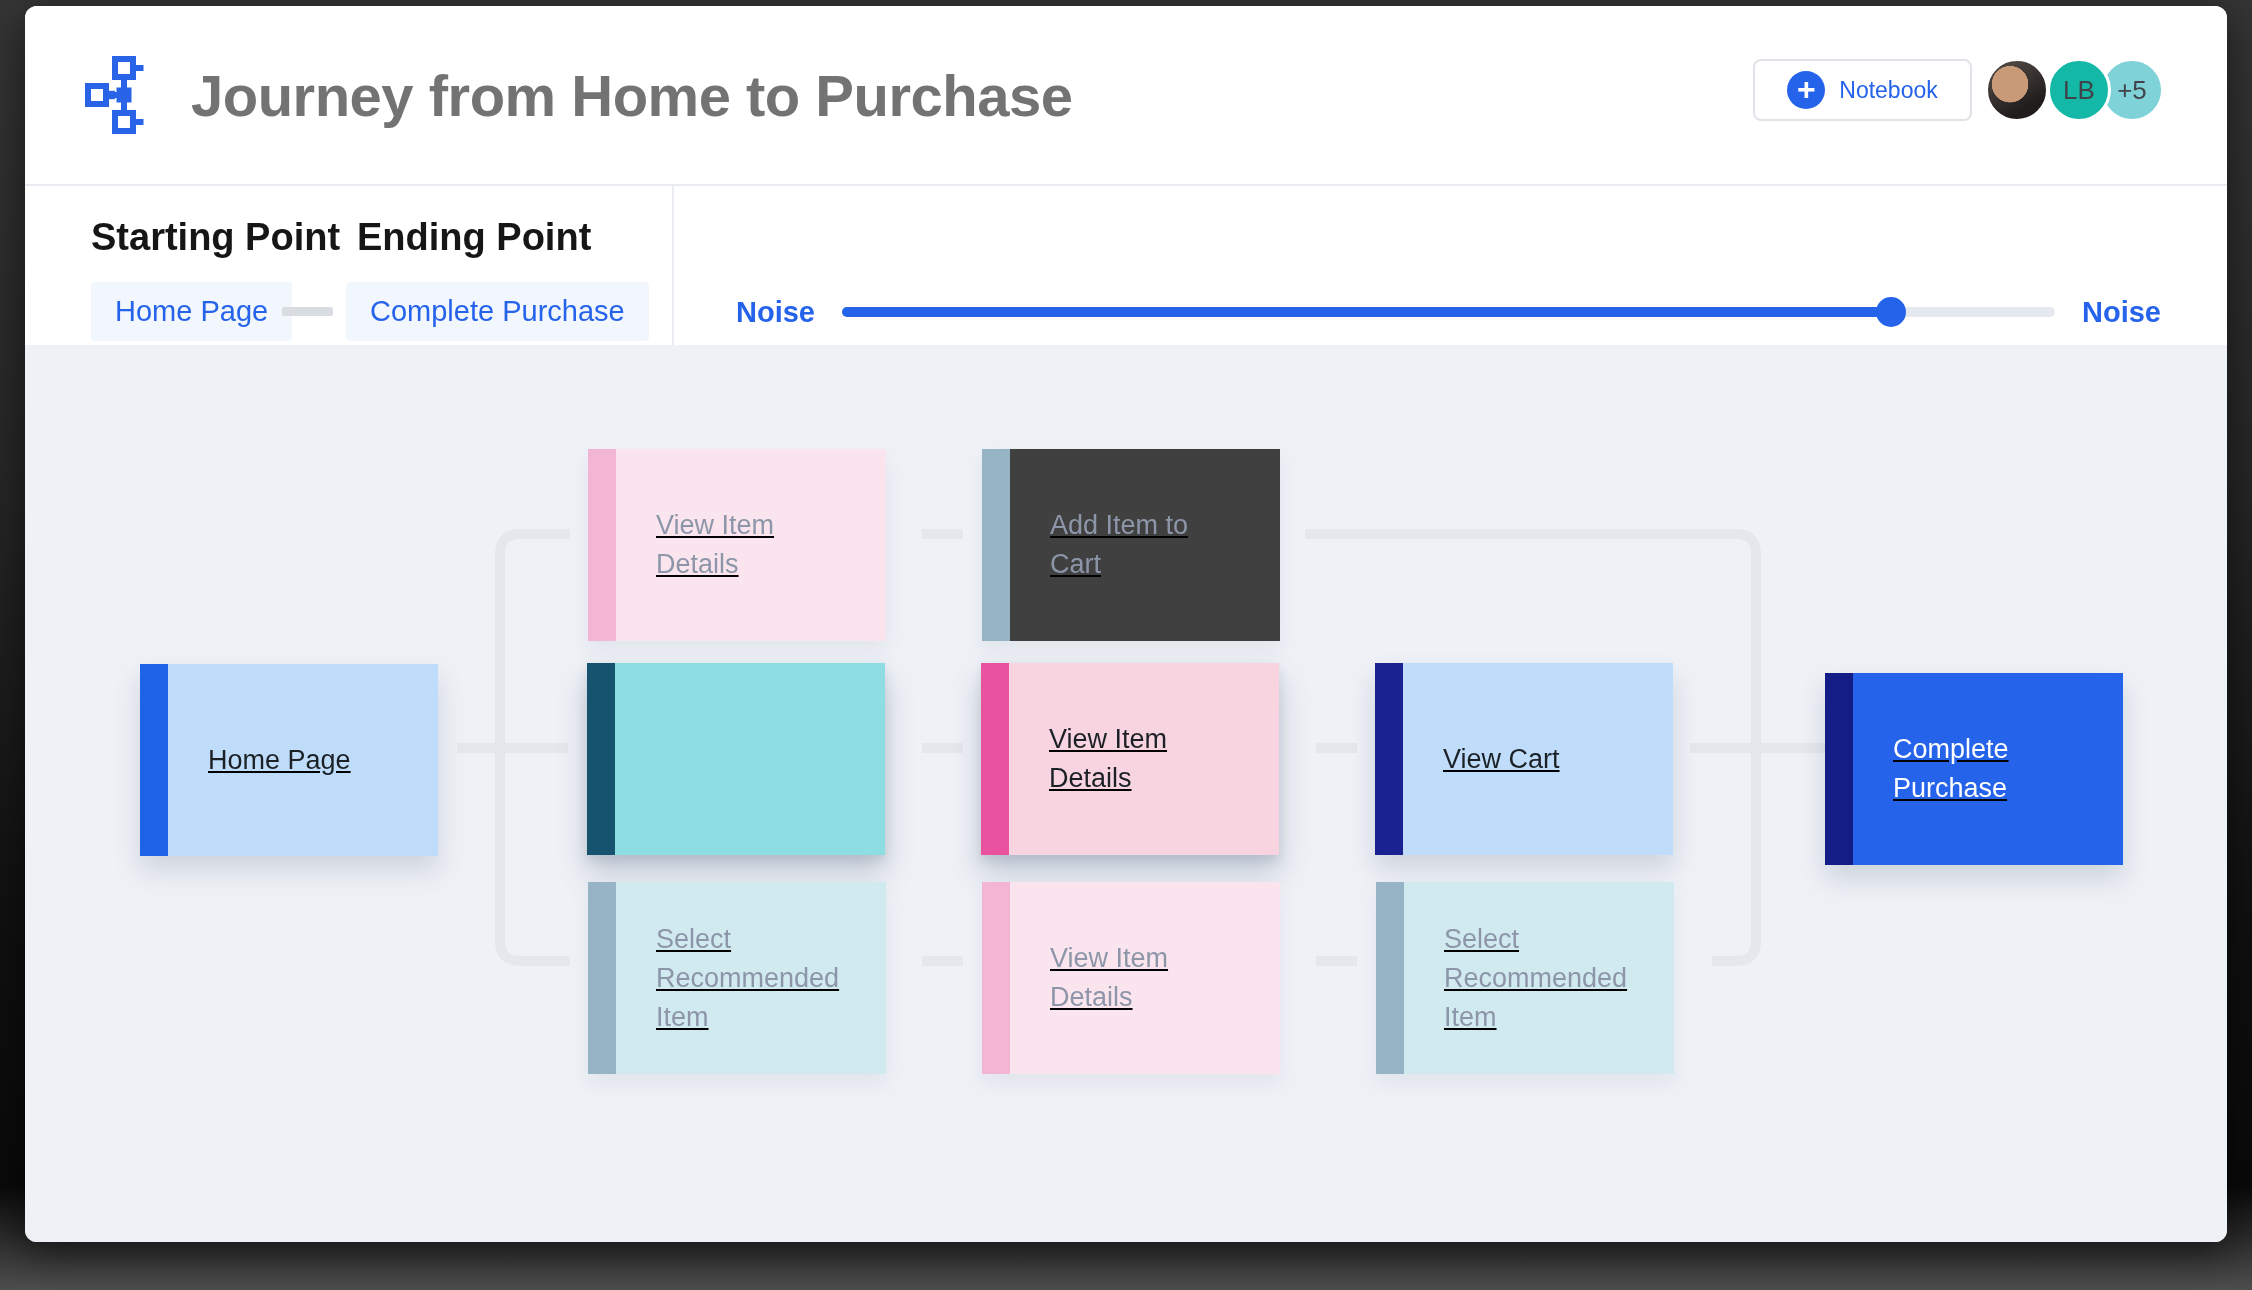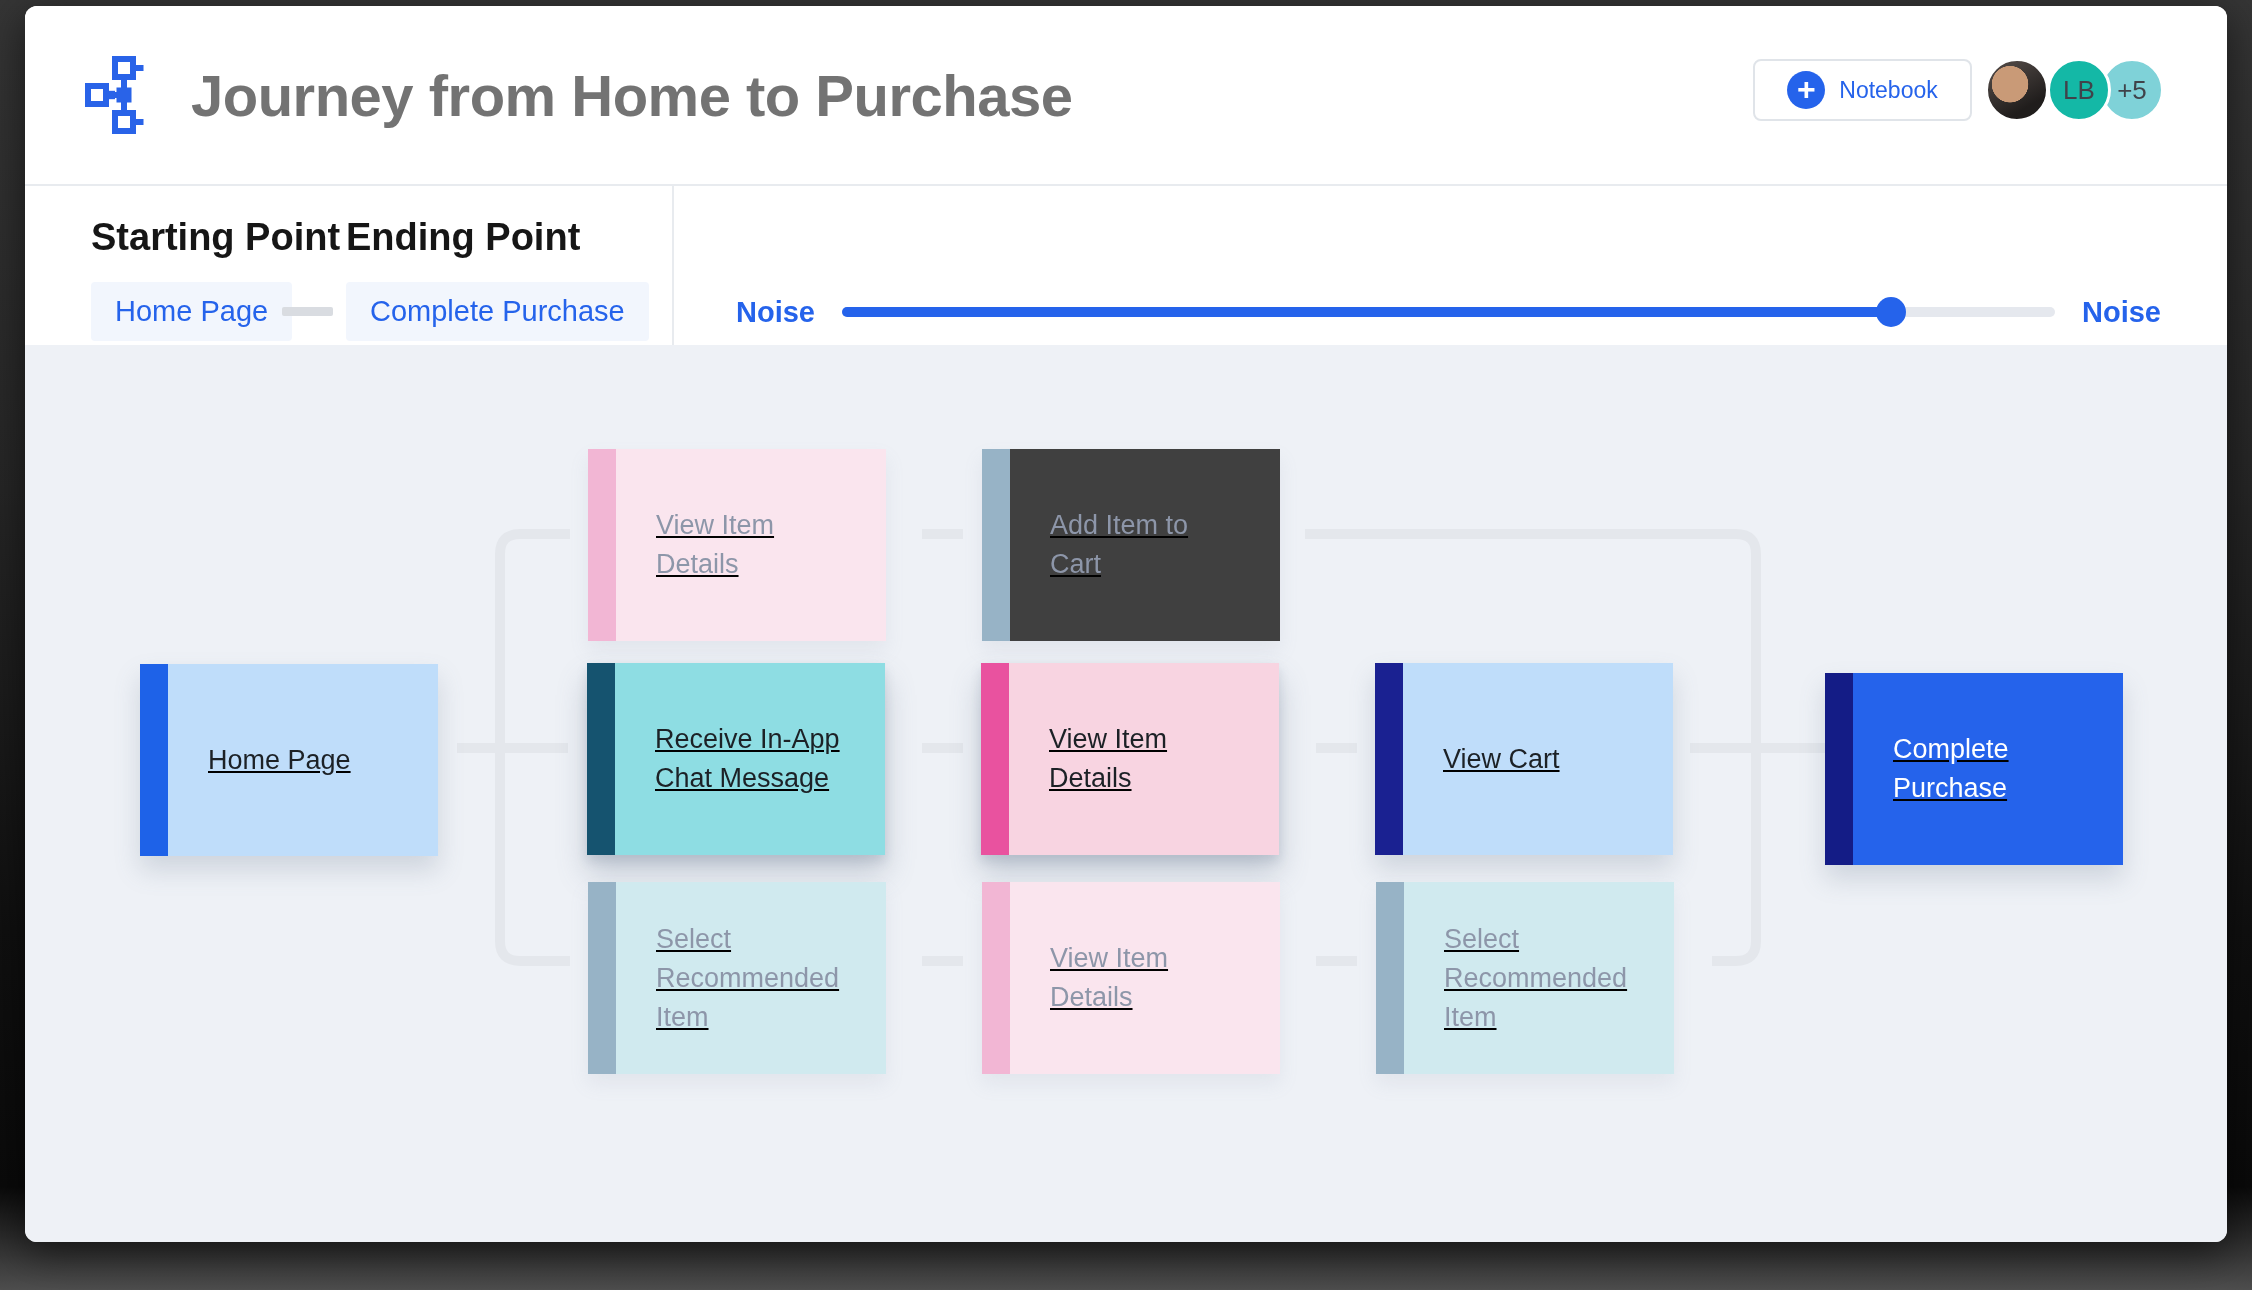--- a/index.html
+++ b/index.html
@@ -36,21 +36,21 @@
     font-size:26px; font-weight:500; color:#40434a; }
   .avatar-photo { left:1960px; background:
       radial-gradient(circle at 38% 40%, #c99a77 0 36%, transparent 37%),
       linear-gradient(150deg,#4a4340 20%,#201d1c 75%); z-index:3; }
   .avatar-lb { left:2022px; background:#14b8a6; z-index:2; }
   .avatar-more { left:2075px; background:#7fd2d8; z-index:1; }
   
   .subheader { position:absolute; left:0; top:180px; width:100%; height:159px; background:#fff; }
   .sub-divider { position:absolute; left:647px; top:0; width:2px; height:159px; background:#e8ebef; }
   .point-label { position:absolute; top:30px; font-size:38px; font-weight:700; color:#161616; }
-  .start-label { left:66px; } .end-label { left:321px; }
+  .start-label { left:66px; } .end-label { left:332px; }
   .point-pill { position:absolute; top:96px; height:59px; border-radius:4px; background:#f2f6fd;
     display:flex; align-items:center; justify-content:center; padding:0 24px;
     color:#2563eb; font-size:29px; cursor:pointer; }
   .start-pill { left:66px; min-width:175px; }
   .end-pill { left:321px; min-width:200px; }
   .pill-dash { position:absolute; left:257px; top:121px; width:51px; height:9px; background:#d9dce1; border-radius:2px; }
   .slider-label { position:absolute; top:110px; font-size:29px; font-weight:700; color:#2563eb; }
   .noise-label { left:711px; } .signal-label { left:2057px; }
   .slider-track { position:absolute; left:817px; top:121px; width:1213px; height:10px;
     background:#e5e8ee; border-radius:6px; cursor:pointer; }
@@ -163,22 +163,20 @@
     <span class="lbl">Add Item to
 Cart</span>
   </div>
 
   <div class="node n-home shadow-mid">
     <span class="bar"></span>
     <span class="lbl">Home Page</span>
   </div>
   <div class="node n-chat shadow-strong">
     <span class="bar"></span>
-    <span class="lbl">Receive In-App
-Chat Message</span>
   </div>
   <div class="node n-vidmid shadow-strong">
     <span class="bar"></span>
     <span class="lbl">View Item
 Details</span>
   </div>
   <div class="node n-cart shadow-mid">
     <span class="bar"></span>
     <span class="lbl">View Cart</span>
   </div>

